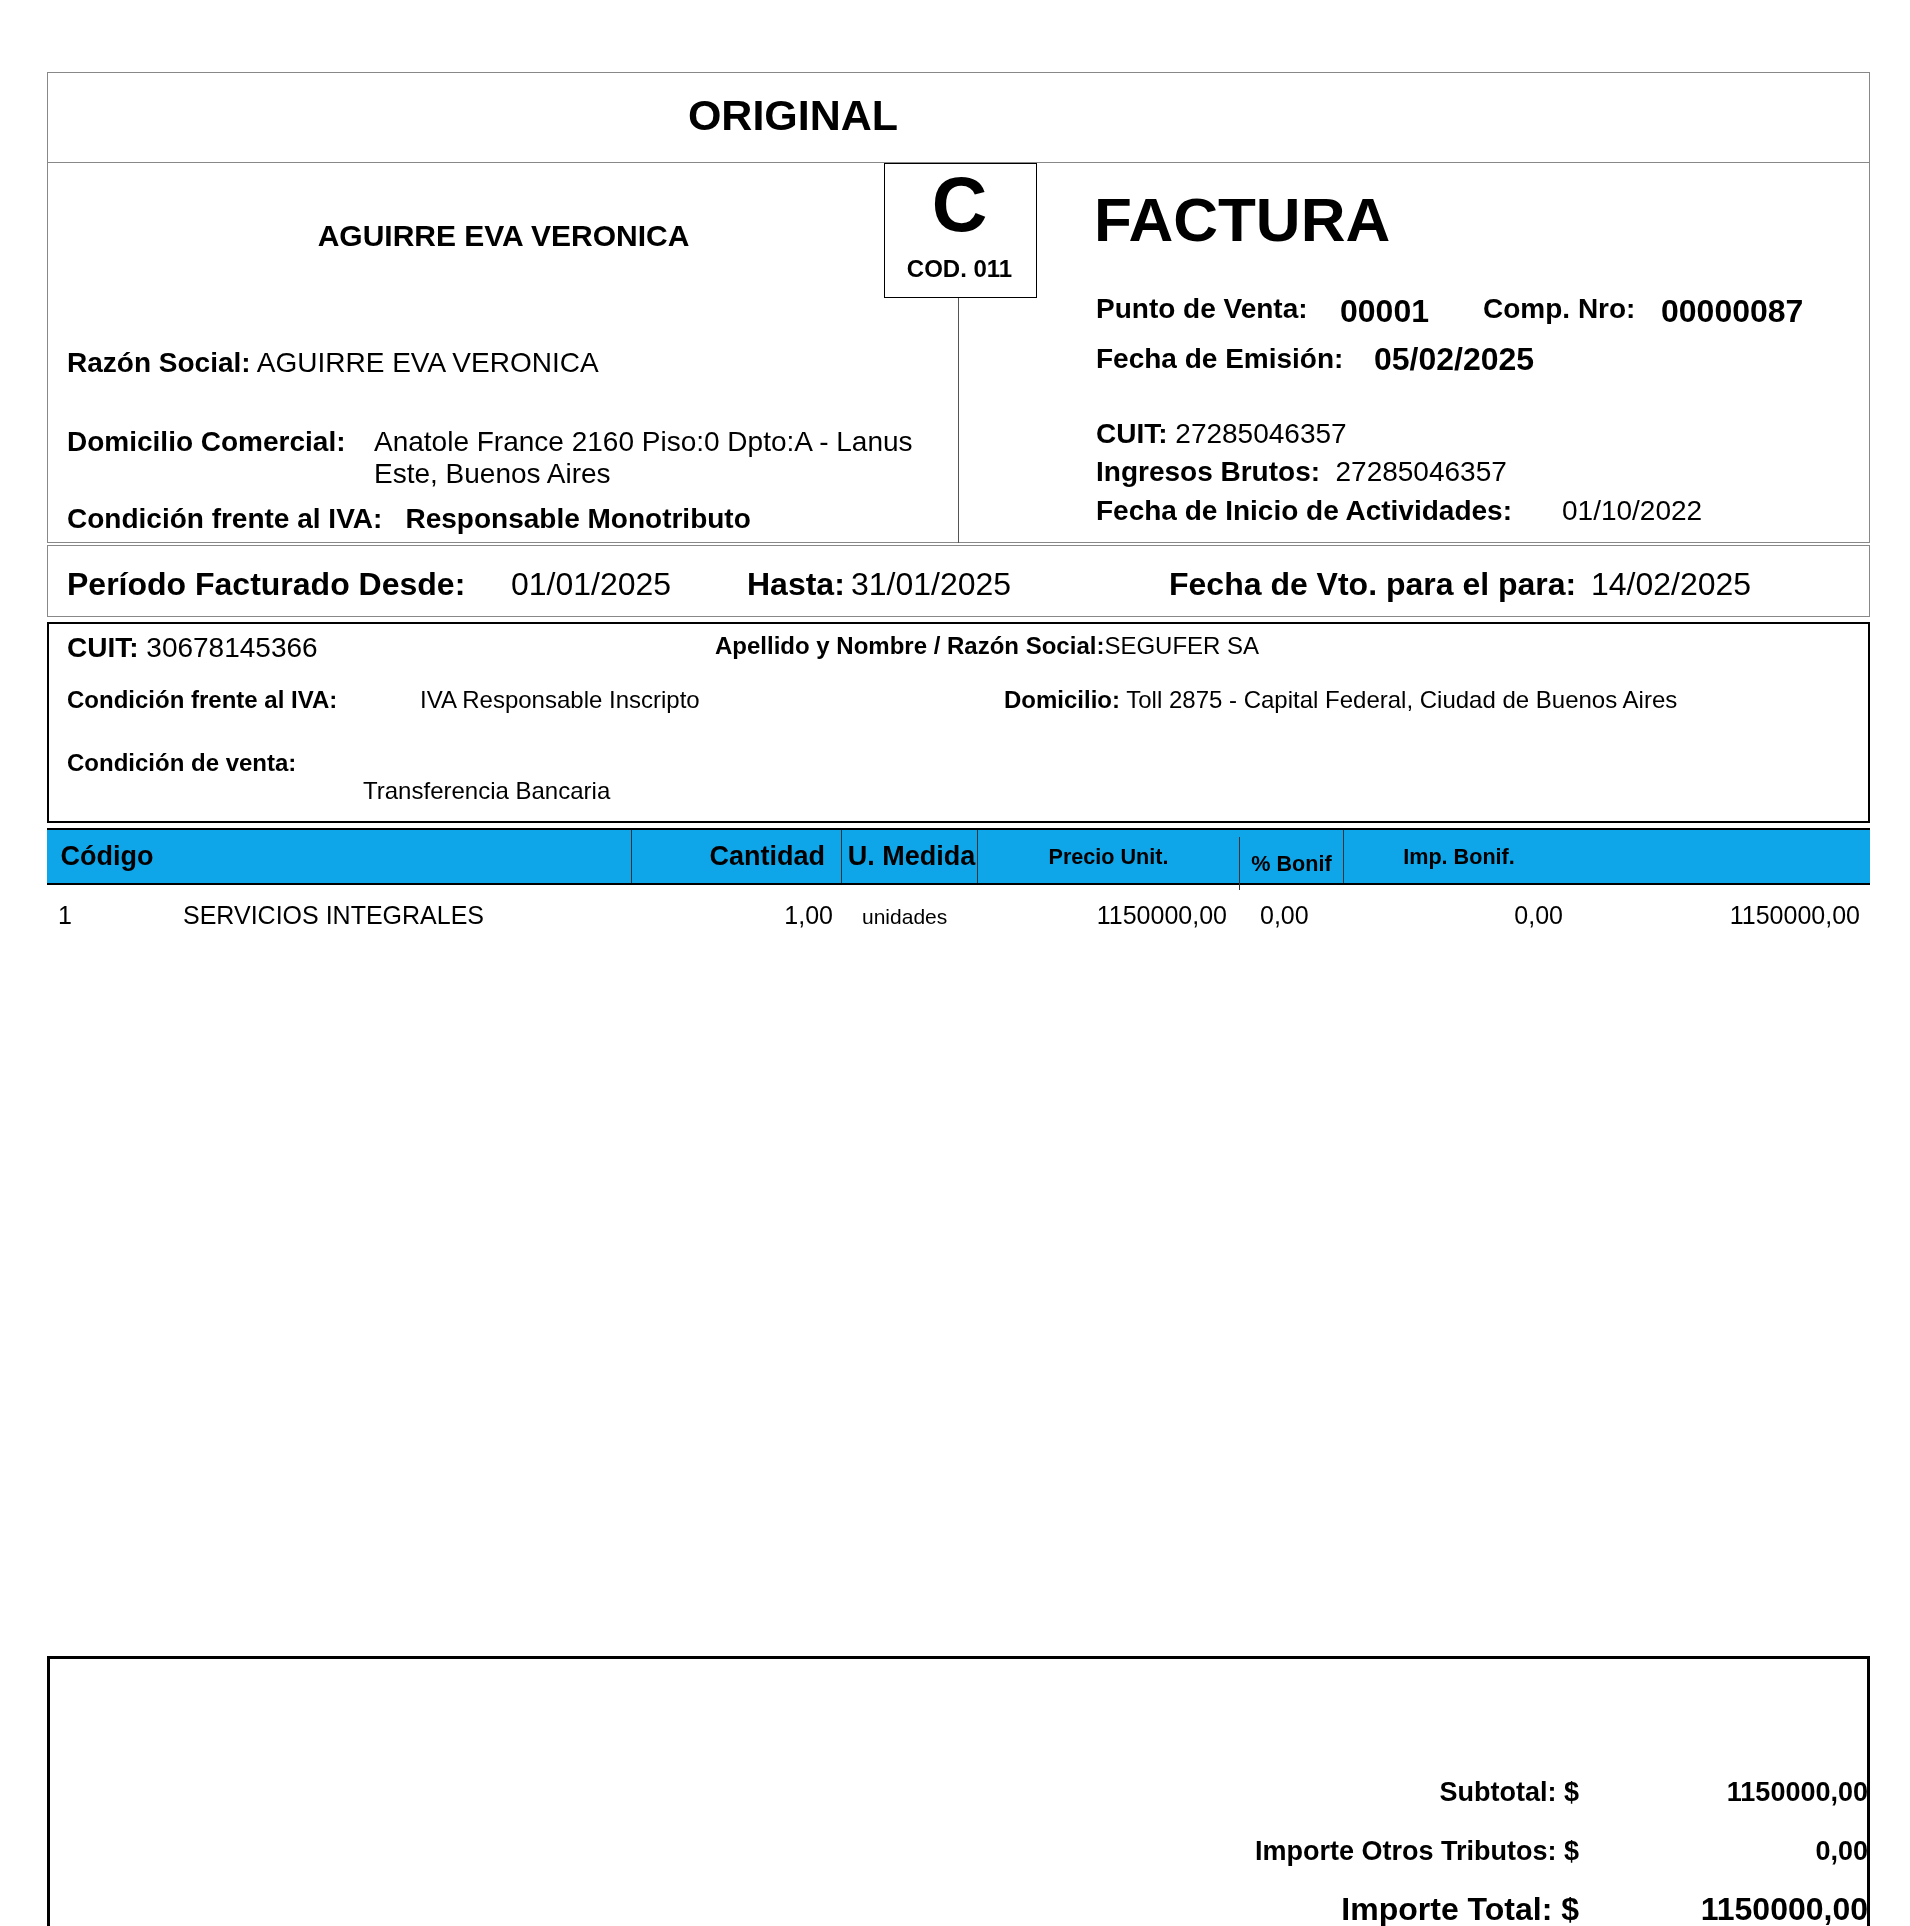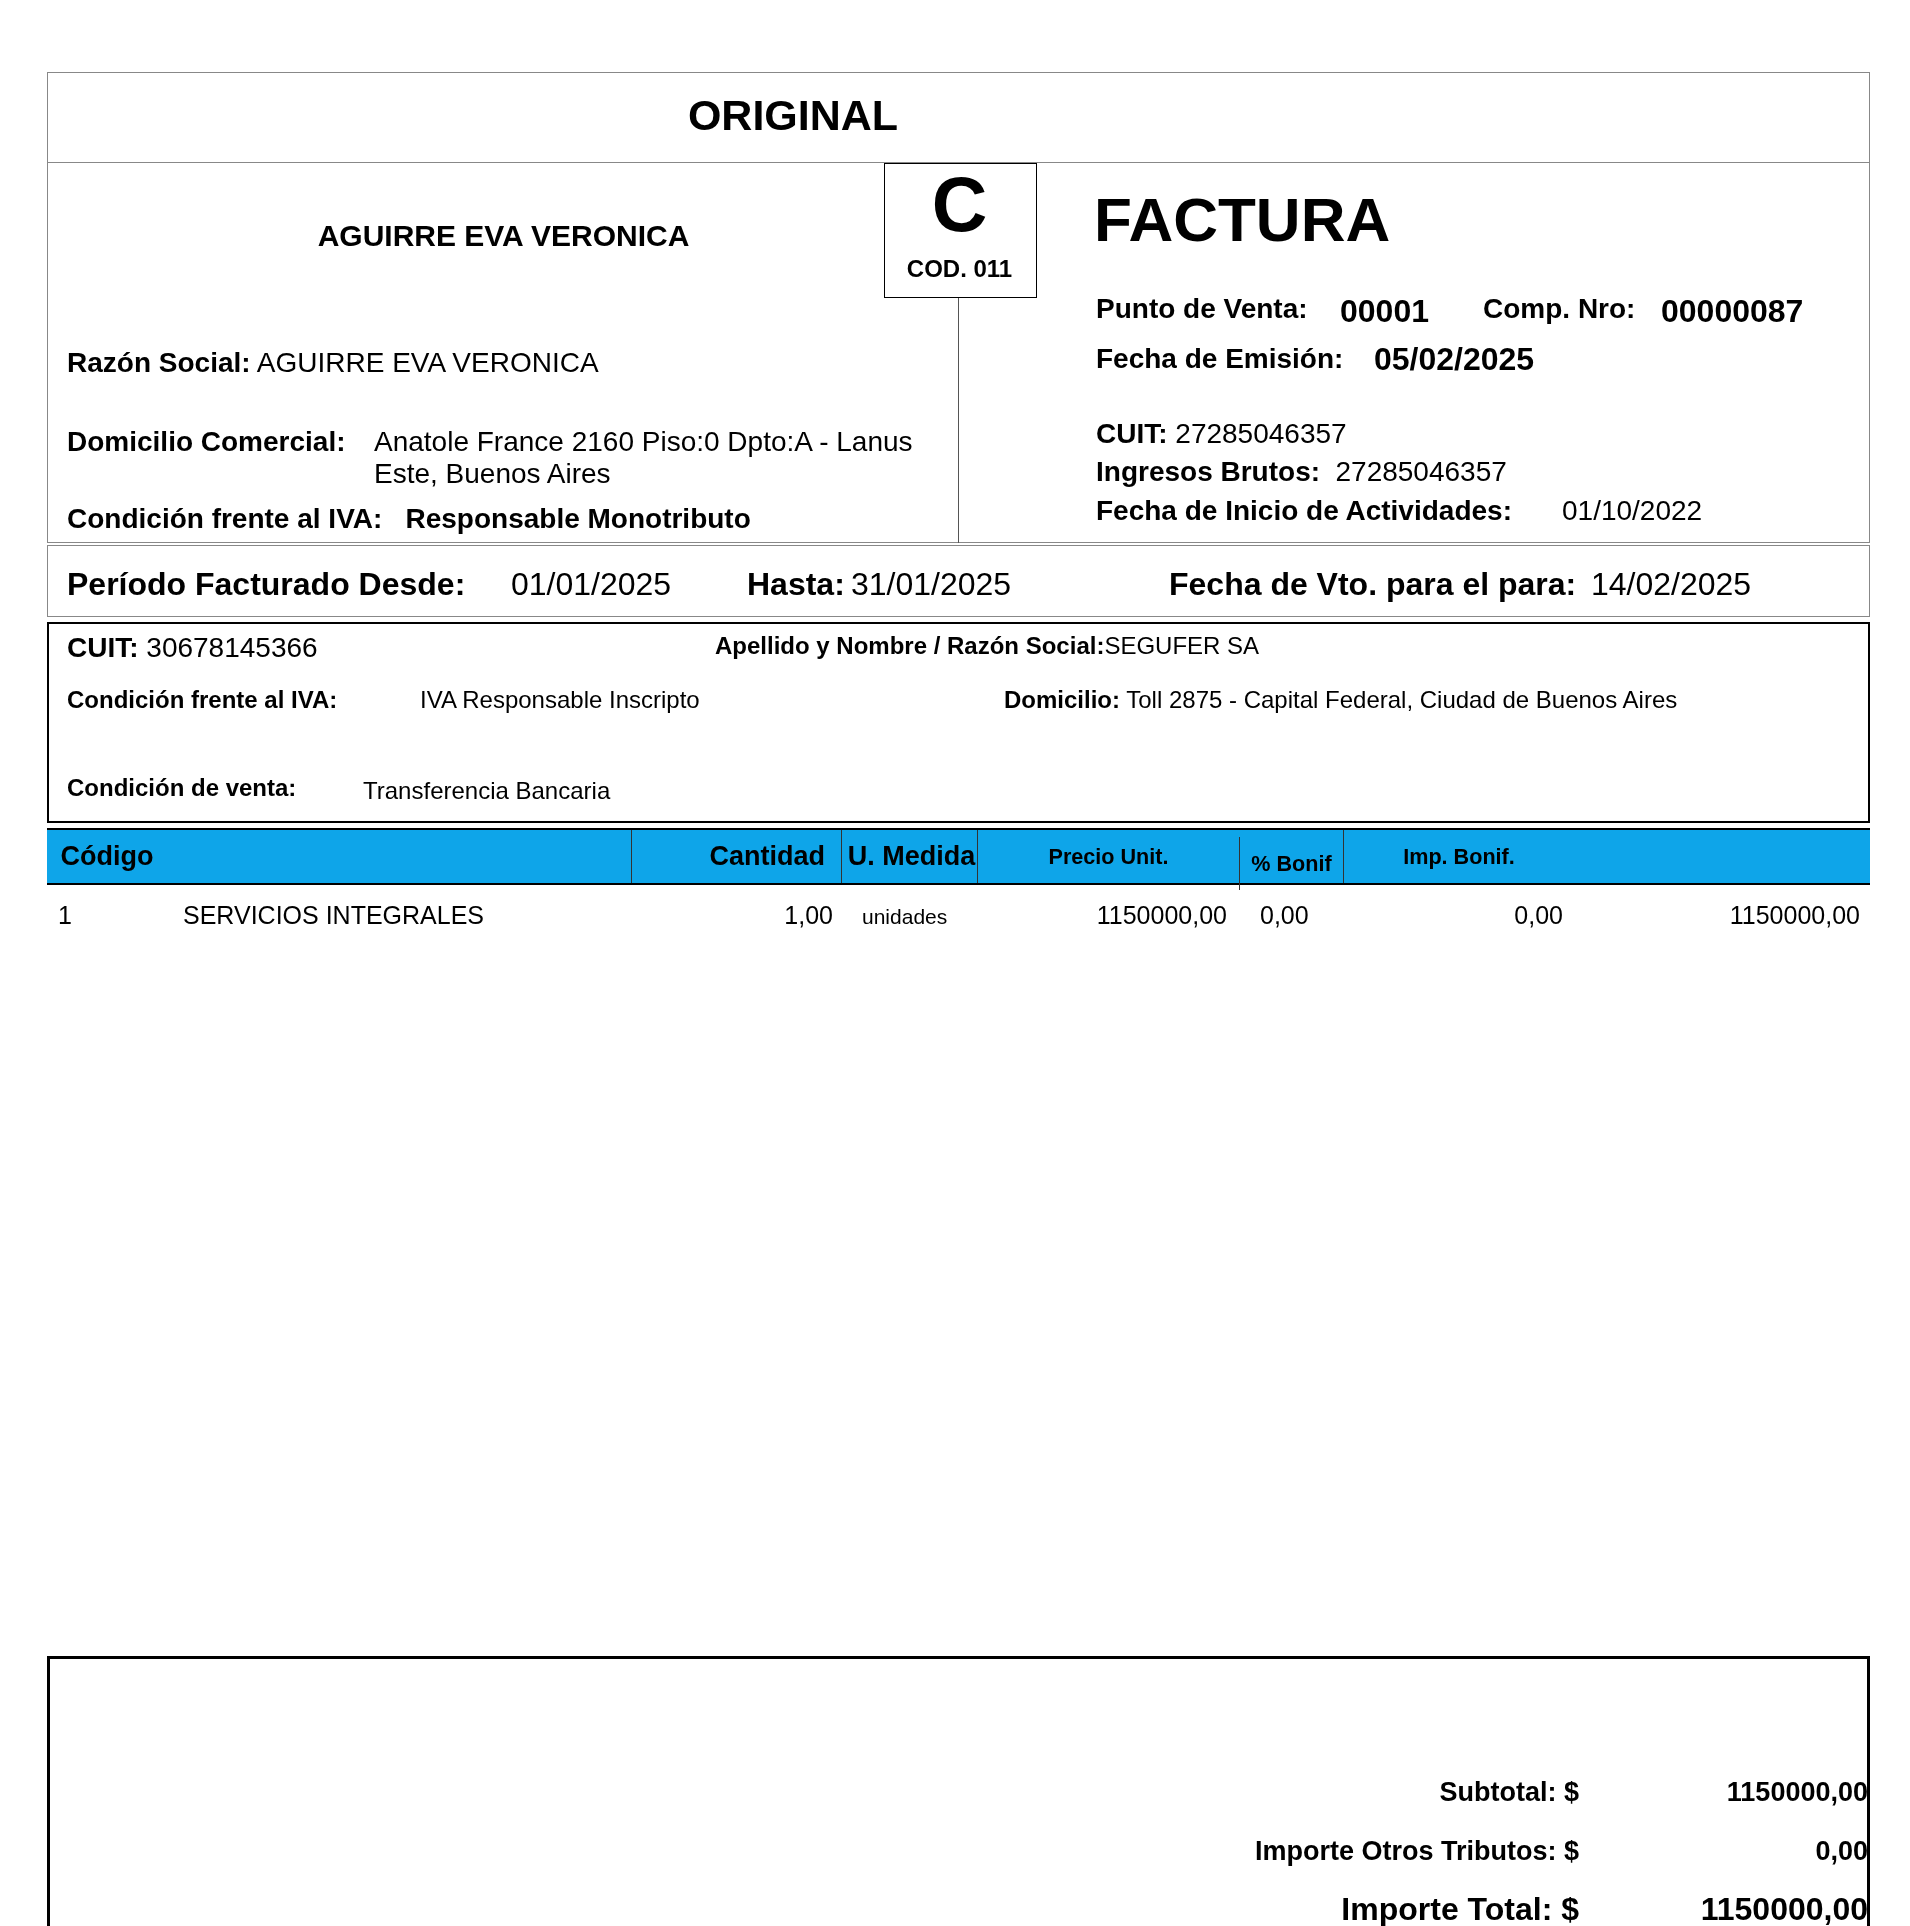--- a/index.html
+++ b/index.html
@@ -104,21 +104,21 @@
 </div>
 <div class="abs nowrap" style="left:715px; top:632px; font-size:24px;">
   <span class="b">Apellido y Nombre / Razón Social:</span><span>SEGUFER SA</span>
 </div>
 <div class="abs nowrap b" style="left:67px; top:686px; font-size:24px;">Condición frente al IVA:</div>
 <div class="abs nowrap" style="left:420px; top:686px; font-size:24px;">IVA Responsable Inscripto</div>
 <div class="abs nowrap" style="left:1004px; top:686px; font-size:24px;">
   <span class="b">Domicilio:</span>
   <span>Toll 2875 - Capital Federal, Ciudad de Buenos Aires</span>
 </div>
-<div class="abs nowrap b" style="left:67px; top:749px; font-size:24px;margin-top:25px;">Condición de venta:</div>
+<div class="abs nowrap b" style="left:67px; top:749px; font-size:24px;">Condición de venta:</div>
 <div class="abs nowrap" style="left:363px; top:749px; font-size:24px;margin-top:28px;">Transferencia Bancaria</div>
 
 <div class="abs" id="items-header">
   <div class="th" style="left:0; width:130px; padding-left:13.5px; font-size:27px;">Código</div>
   <div class="th" style="left:584px; width:246px; justify-content:flex-end; padding-right:52px; font-size:27px;">Cantidad</div>
   <div class="th" style="left:794px; width:137px; padding-left:5.8px; font-size:27px;">U. Medida</div>
   <div class="th" style="left:930px; width:262px; justify-content:center; font-size:21.6px;">Precio Unit.</div>
   <div class="th" style="left:1192px; width:104px; justify-content:center; font-size:21.6px;margin-top:7px;">% Bonif</div>
   <div class="th" style="left:1296px; width:231px; justify-content:center; font-size:21.6px;">Imp. Bonif.</div>
 </div>

